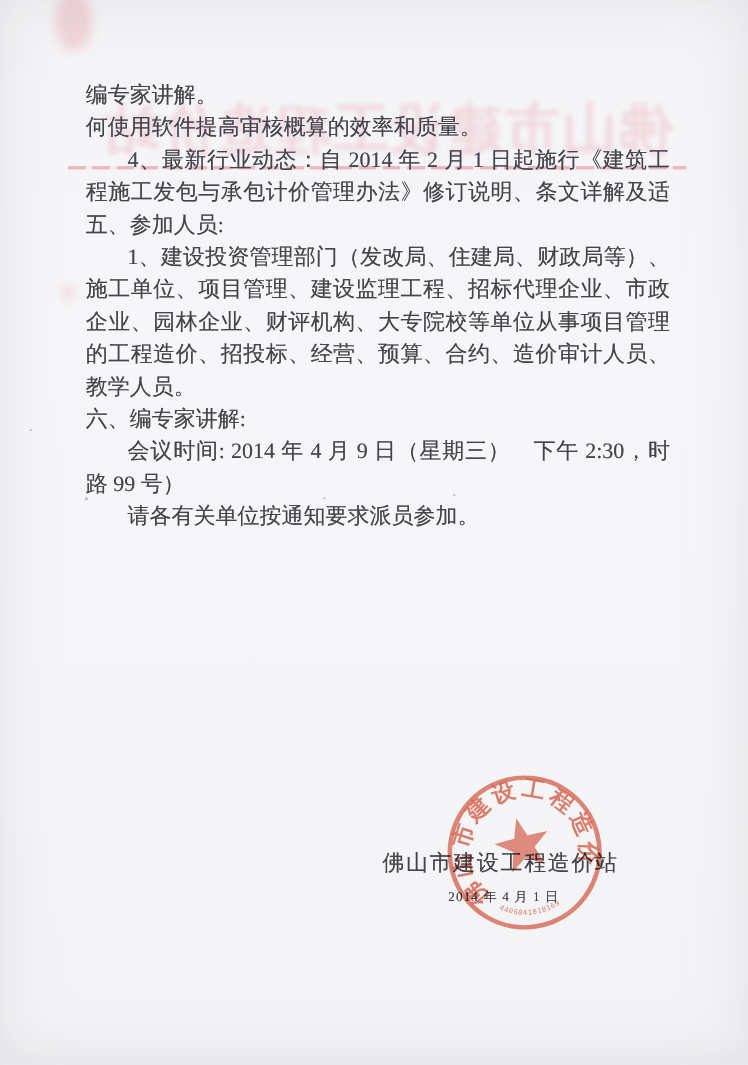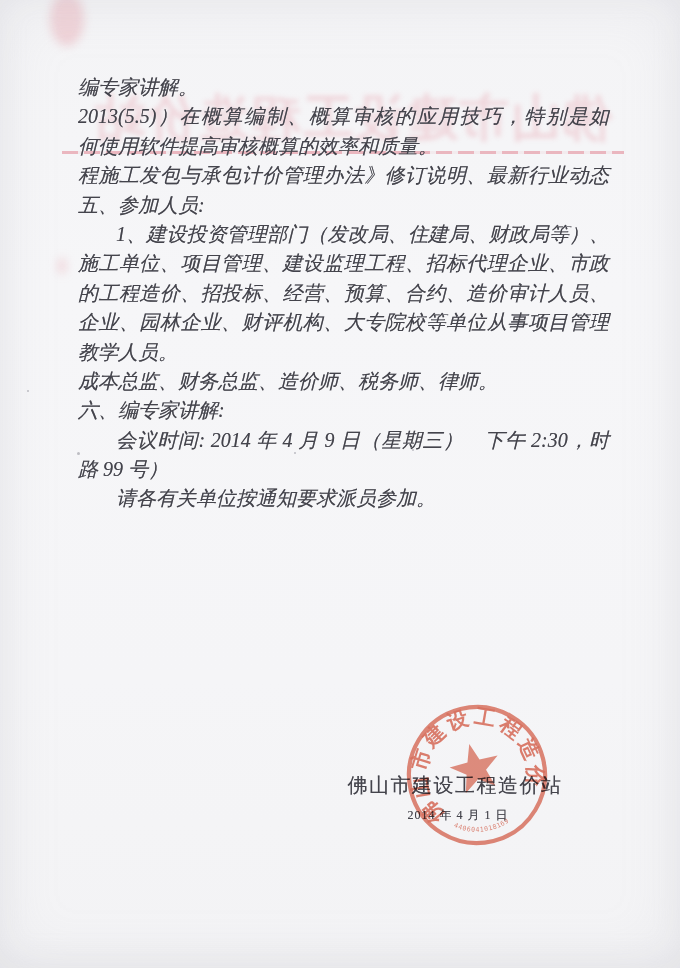--- a/index.html
+++ b/index.html
@@ -40,21 +40,20 @@
   .speck{position:absolute;border-radius:50%;background:rgba(120,120,130,0.45);filter:blur(0.4px);}
   .sp1{left:77px;top:452px;width:3px;height:3px;}
   .sp2{left:294px;top:452px;width:2px;height:2px;}
   .sp3{left:412px;top:449px;width:2px;height:2px;}
   .sp4{left:27px;top:390px;width:2px;height:2px;}
 
   
   .body-text{
     position:absolute;left:78px;top:73px;width:531px;
     color:var(--ink,#44444c);
-    font-style:italic;
   }
   .line{
     height:29.4px;line-height:29.4px;font-size:20px;
     white-space:normal;
     text-shadow:0 0 0.5px rgba(68,68,76,0.55);
   }
   .line.indent{text-indent:38px;}
   .line.fill{text-align:justify;text-align-last:justify;}
 
   
@@ -91,30 +90,29 @@
   <div class="bleed-rule"></div>
   <div class="bleed-blob blob-a"></div>
   <div class="bleed-blob blob-b"></div>
   <div class="speck sp1"></div>
   <div class="speck sp2"></div>
   <div class="speck sp3"></div>
   <div class="speck sp4"></div>
 
   <div class="body-text">
       <div class="line">编专家讲解。</div>
-      <div class="line fill">2013(5.5)）在概算编制、概算审核的应用技巧，特别是如</div>
       <div class="line">何使用软件提高审核概算的效率和质量。</div>
-      <div class="line fill">程施工发包与承包计价管理办法》修订说明、最新行业动态</div>
+      <div class="line indent fill">4、最新行业动态：自 2014 年 2 月 1 日起施行《建筑工</div>
+      <div class="line fill">程施工发包与承包计价管理办法》修订说明、条文详解及适</div>
       <div class="line">五、参加人员:</div>
       <div class="line indent fill">1、建设投资管理部门（发改局、住建局、财政局等）、</div>
       <div class="line fill">施工单位、项目管理、建设监理工程、招标代理企业、市政</div>
+      <div class="line fill">企业、园林企业、财评机构、大专院校等单位从事项目管理</div>
       <div class="line fill">的工程造价、招投标、经营、预算、合约、造价审计人员、</div>
-      <div class="line fill">企业、园林企业、财评机构、大专院校等单位从事项目管理</div>
       <div class="line">教学人员。</div>
-      <div class="line">成本总监、财务总监、造价师、税务师、律师。</div>
       <div class="line">六、编专家讲解:</div>
       <div class="line indent fill">会议时间: 2014 年 4 月 9 日（星期三）　下午 2:30，时</div>
       <div class="line">路 99 号）</div>
       <div class="line indent">请各有关单位按通知要求派员参加。</div>
     </div>
 
   <div class="signature">
     <div class="sig-org">佛山市建设工程造价站</div>
     <div class="sig-date">2014 年 4 月 1 日</div>
   </div>

